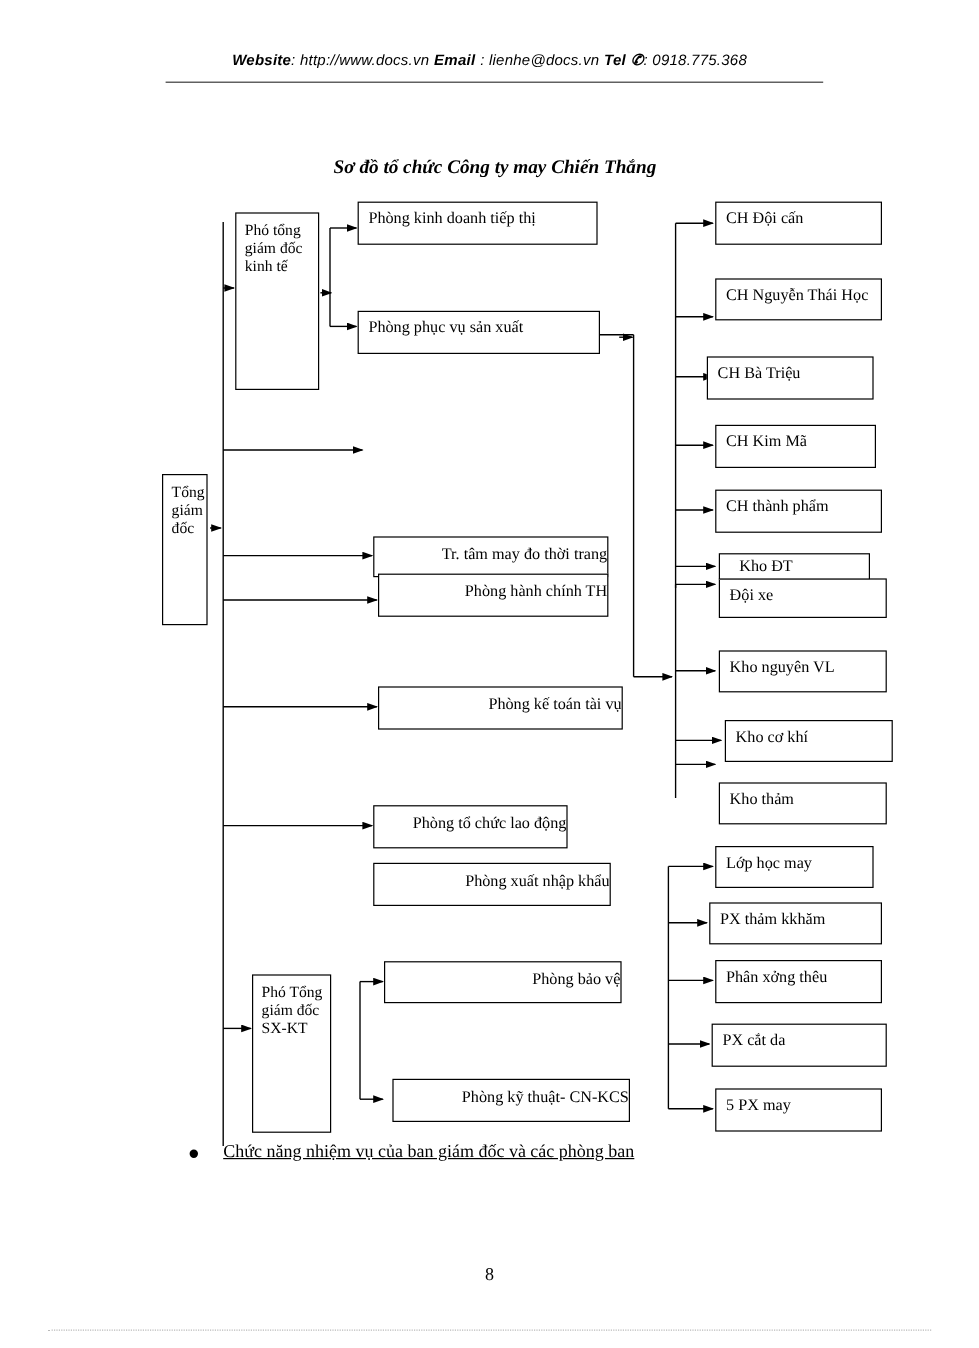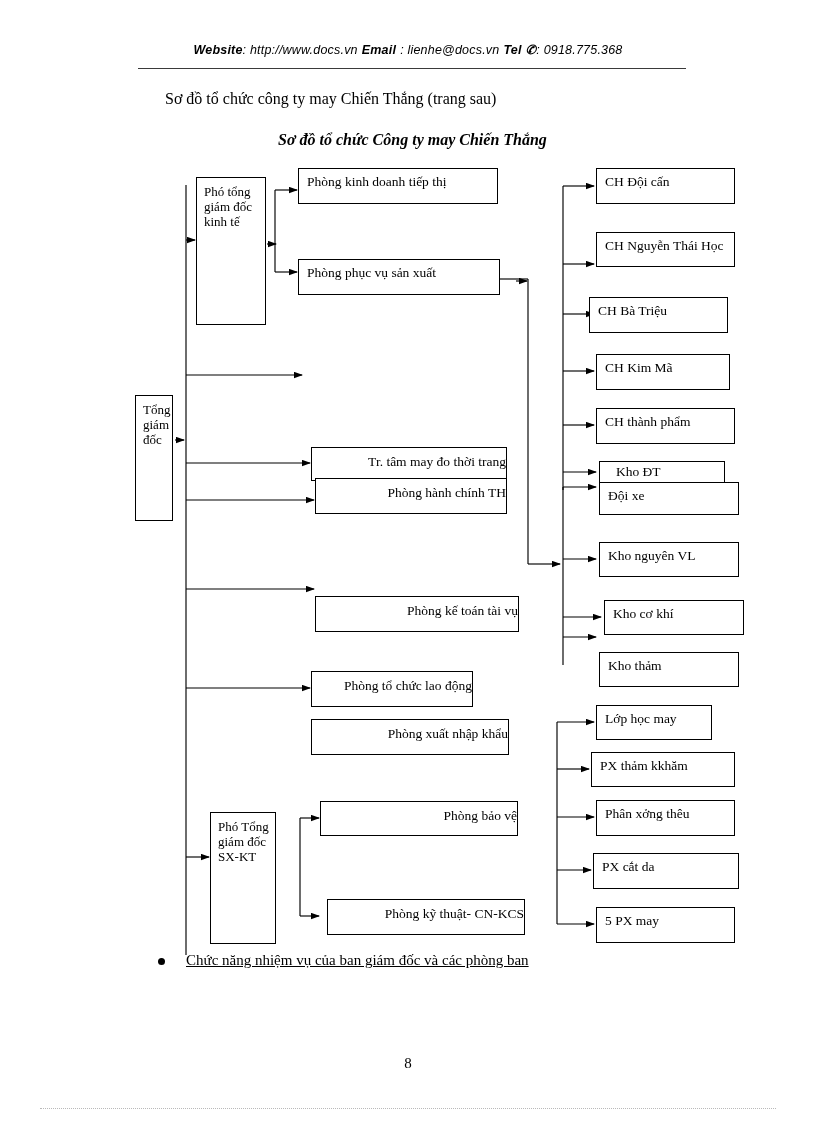--- a/index.html
+++ b/index.html
@@ -92,21 +92,20 @@
 </head>
 <body>
 
 <div class="page">
 
   <div class="hdr">
     <b>Website</b><span>: http://www.docs.vn</span><span class="sep"></span><b>Email</b><span class="sep"></span><span>: lienhe@docs.vn</span><span class="sep"></span><b>Tel</b><span class="sep"></span><b>✆</b><span>: 0918.775.368</span>
   </div>
   <div class="hdr-rule"></div>
 
-  <div class="title1">Sơ đồ tổ chức công ty may Chiến Thắng (trang sau)</div>
   <div class="title2">Sơ đồ tổ chức Công ty may Chiến Thắng</div>
 
   <div class="diagram">
 
     <svg width="816" height="1000">
       <defs>
         <marker id="ah" markerWidth="9" markerHeight="9" refX="8" refY="3.2" orient="auto" markerUnits="userSpaceOnUse">
           <path d="M0,0 L9,3.2 L0,6.4 z" fill="#000"></path>
         </marker>
       </defs>
@@ -189,21 +188,21 @@
 
 
     <div class="box bx-c" style="left:311px; top:447px; width:196px; height:34px;">
       <span class="tx">Tr. tâm may đo thời trang</span>
     </div>
 
     <div class="box bx-c" style="left:315px; top:478px; width:192px; height:36px; z-index:4;">
       <span class="tx">Phòng hành chính TH</span>
     </div>
 
-    <div class="box bx-c" style="left:315px; top:596px; width:204px; height:36px;padding-left:40px;">
+    <div class="box bx-c" style="left:315px; top:572px; width:204px; height:36px;padding-left:40px;">
       <span class="tx">Phòng kế toán tài vụ</span>
     </div>
 
     <div class="box bx-c" style="left:311px; top:671px; width:162px; height:36px;">
       <span class="tx">Phòng tổ chức lao động</span>
     </div>
 
     <div class="box bx-c" style="left:311px; top:719px; width:198px; height:36px;">
       <span class="tx">Phòng xuất nhập khẩu</span>
     </div>
@@ -249,21 +248,21 @@
     </div>
 
     <div class="box bx-l" style="left:604px; top:600px; width:140px; height:35px;">
       <span class="tx">Kho cơ khí</span>
     </div>
 
     <div class="box bx-l" style="left:599px; top:652px; width:140px; height:35px;">
       <span class="tx">Kho thảm</span>
     </div>
 
-    <div class="box bx-l" style="left:596px; top:705px; width:116px; height:35px;">
+    <div class="box bx-l" style="left:596px; top:705px; width:132px; height:35px;">
       <span class="tx">Lớp học may</span>
     </div>
 
     <div class="box bx-l" style="left:591px; top:752px; width:144px; height:35px;">
       <span class="tx">PX thảm kkhăm</span>
     </div>
 
     <div class="box bx-l" style="left:596px; top:800px; width:139px; height:36px;">
       <span class="tx">Phân xởng  thêu</span>
     </div>

